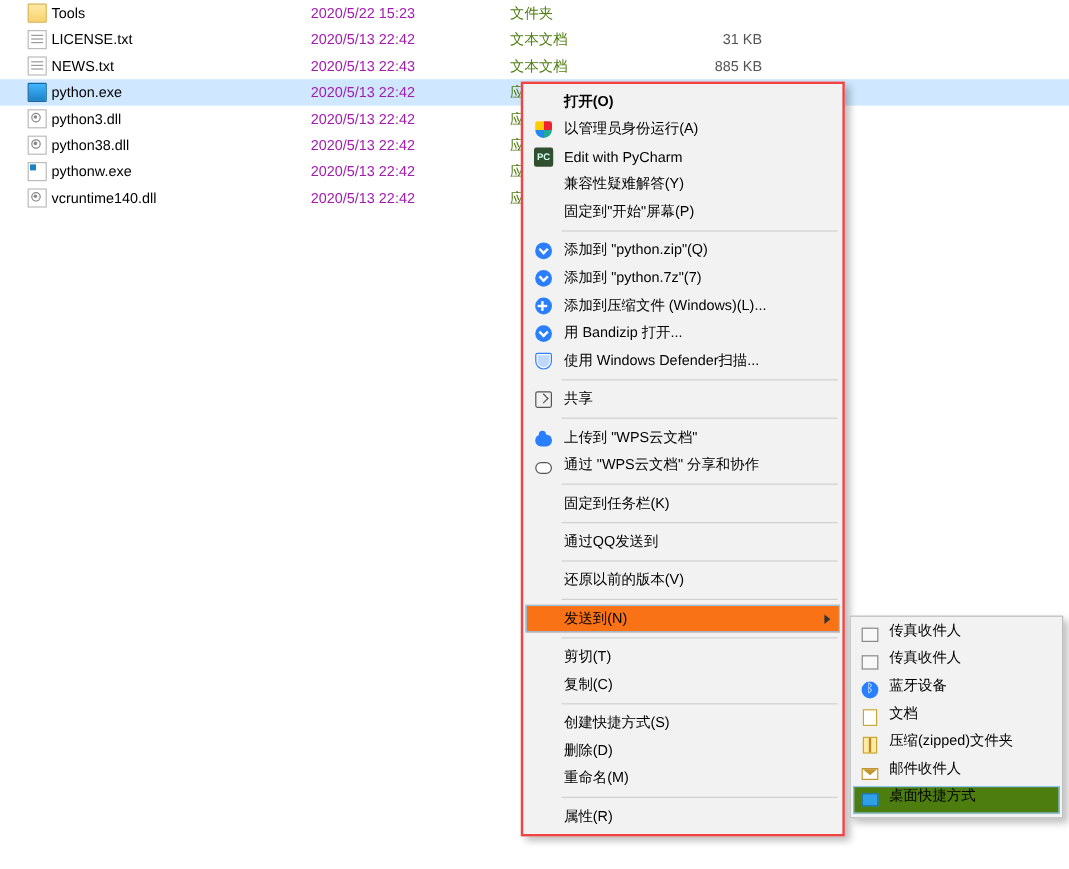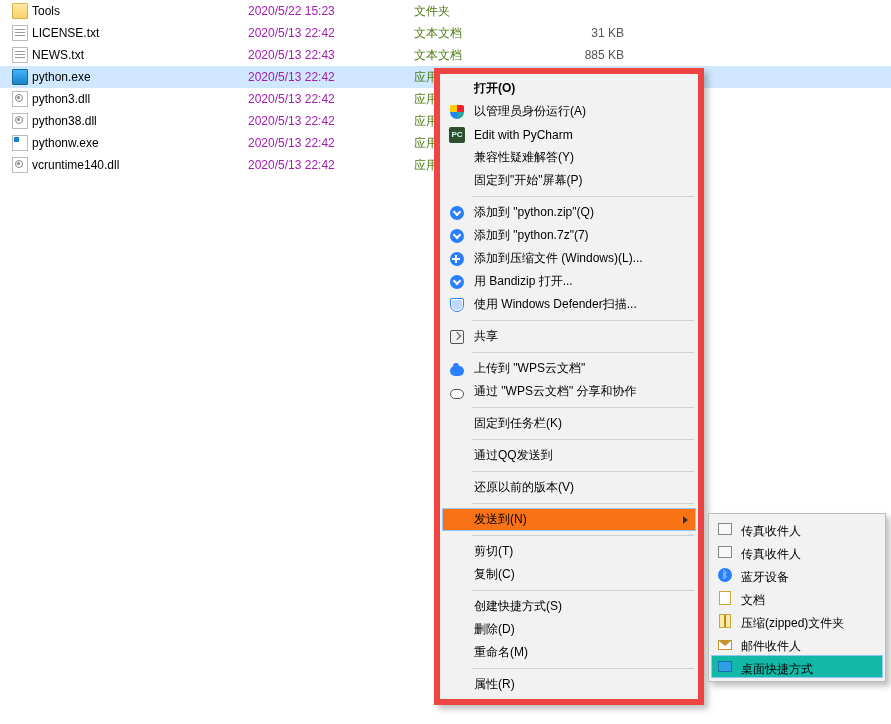--- a/index.html
+++ b/index.html
@@ -11,21 +11,21 @@
     width: 891px;
     height: 724px;
     overflow: hidden;
     position: relative;
   }
   .file-list { width: 100%; }
   .file-row {
     display: flex;
     align-items: center;
     height: 22px;
-    padding-left: 12px;
+    padding-left: 23px;
     white-space: nowrap;
   }
   .file-row.selected { background: #cfe8ff; }
   .col-name { width: 236px; display: flex; align-items: center; gap: 4px; }
   .col-date { width: 166px; color: #a21caf; }
   .col-type { width: 130px; color: #4d7c0f; }
   .col-size { width: 90px; text-align: right; color: #555; padding-right: 10px; }
   .ficon { width: 16px; height: 16px; display: inline-flex; align-items: center; justify-content: center; flex-shrink: 0; }
   
   .ic-folder { background: linear-gradient(#ffe9a6,#f8d26b); border:1px solid #d6b24a; border-radius:1px; }
@@ -38,21 +38,21 @@
   .ic-dll::before { content:""; position:absolute; left:2px; top:2px; width:6px; height:6px; border:1px solid #888; border-radius:50%; }
   .ic-dll::after { content:""; position:absolute; left:4px; top:4px; width:3px; height:3px; background:#888; border-radius:50%; }
 
   
   .ctx-menu {
     position: absolute;
     top: 68px;
     left: 434px;
     width: 270px;
     background: #f2f2f2;
-    border: 6px solid #ef4444;
+    border: 2px solid #ef4444;
     box-shadow: 4px 4px 6px rgba(0,0,0,.25);
     padding: 3px 2px;
   }
   .ctx-item {
     display: flex;
     align-items: center;
     height: 23px;
     padding: 0 22px 0 32px;
     position: relative;
     cursor: default;
@@ -84,23 +84,23 @@
     position: absolute;
     top: 513px;
     left: 708px;
     width: 178px;
     background: #f2f2f2;
     border: 1px solid #bdbdbd;
     box-shadow: 4px 4px 6px rgba(0,0,0,.25);
     padding: 3px 2px;
   }
   .sub-item {
-    display:flex; align-items:flex-end; height:23px; padding:0 10px 0 30px; position:relative; cursor:default;
-  }
-  .sub-item.hl { background:#14b8a6; outline:1px solid #8ec7f5; outline-offset:-1px; }
+    display:flex; align-items:flex-start; height:23px; padding:0 10px 0 30px; position:relative; cursor:default;
+  }
+  .sub-item.hl { background:#4d7c0f; outline:1px solid #8ec7f5; outline-offset:-1px; }
   .sub-icon { position:absolute; left:6px; top:50%; transform:translateY(-50%); width:16px; height:16px; display:flex; align-items:center; justify-content:center; }
   .ic-fax { width:14px; height:12px; border:1px solid #888; background:#f8f8f8;}
   .ic-bt { width:14px; height:14px; background:#2a7fff; border-radius:50%; color:#fff; font-size:10px; display:flex; align-items:center; justify-content:center;}
   .ic-doc { width:12px; height:14px; background:#fff; border:1px solid #c8a83a;}
   .ic-zip { width:12px; height:14px; background:#ffe9a6; border:1px solid #c8a83a; position:relative;}
   .ic-zip::after{content:"";position:absolute; left:4px; top:0; width:2px; height:100%; background:#b88a20;}
   .ic-mail { width:14px; height:10px; background:#fff; border:1px solid #c4952e; position:relative; top:1px;}
   .ic-mail::after{content:"";position:absolute;left:0;top:0;width:0;height:0;border-left:6px solid transparent;border-right:6px solid transparent;border-top:5px solid #c4952e;}
   .ic-desktop { width:14px; height:11px; background:#2ea0e6; border:1px solid #1b6fa8;}
 </style>

